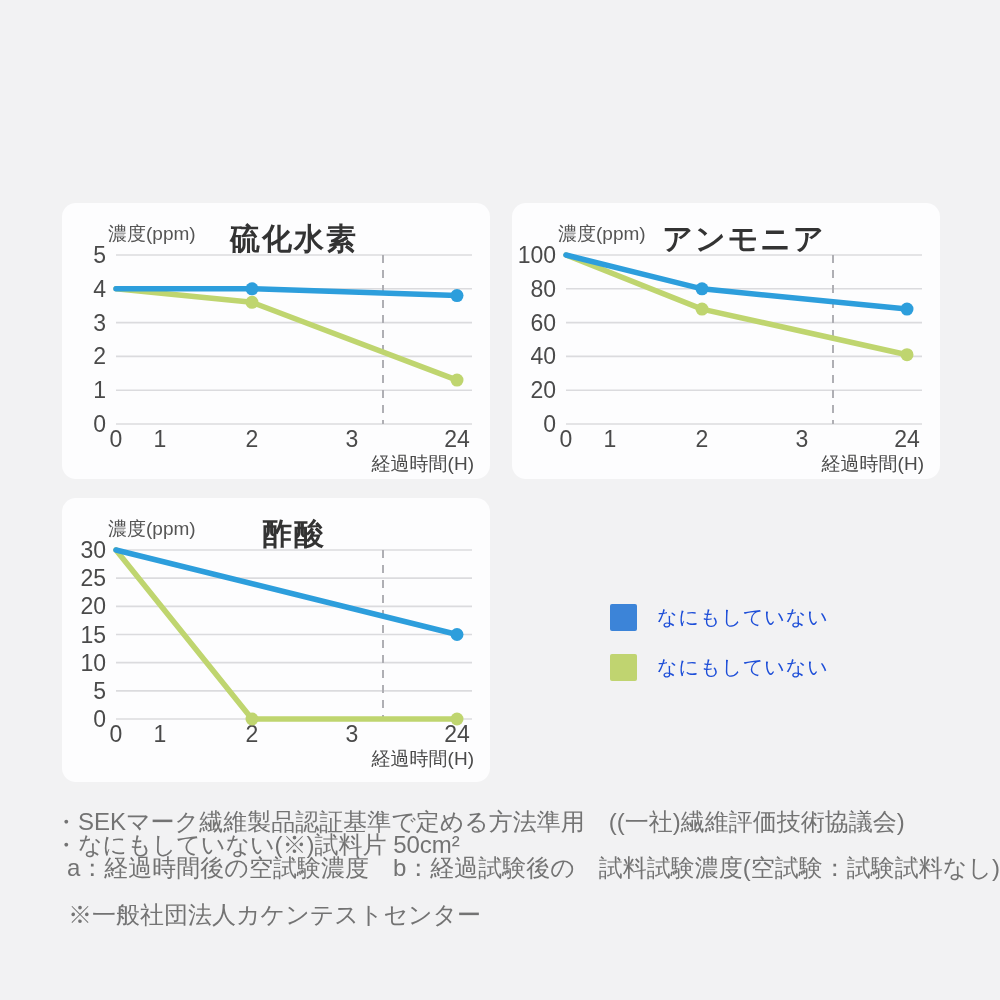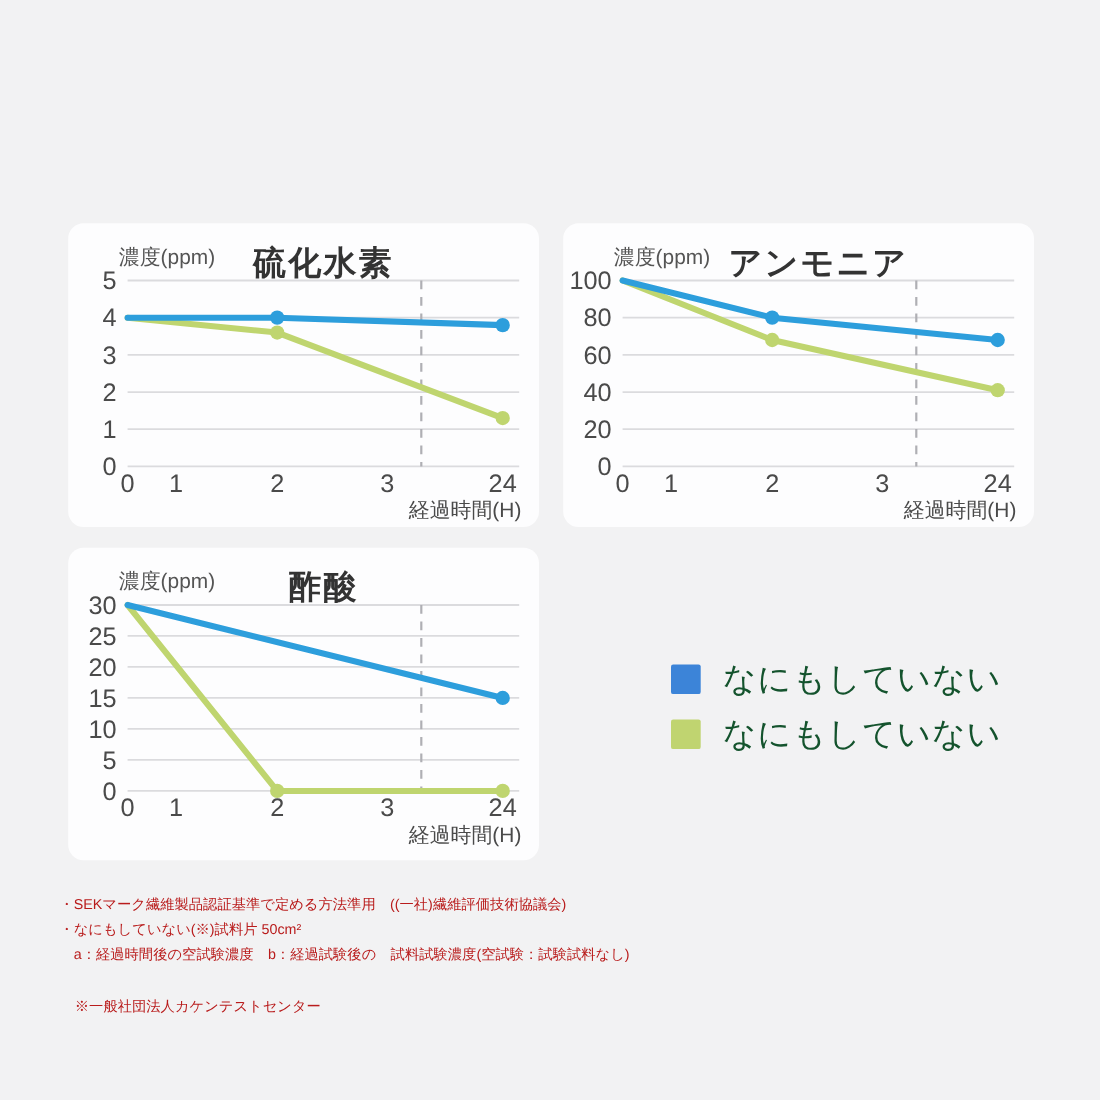--- a/index.html
+++ b/index.html
@@ -41,33 +41,33 @@
     height: 27px;
   }
   .swatch {
     width: 27px;
     height: 27px;
     margin-right: 20px;
     border-radius: 2px;
     flex: 0 0 auto;
   }
   .legend-label {
-    font-size: 30px;
-    color: #14532d;
+    font-size: 20px;
+    color: #1d4ed8;
     letter-spacing: 1px;
     white-space: nowrap;
   }
   .footnotes {
     position: absolute;
     left: 54px;
     top: 810px;
     width: 910px;
-    font-size: 13px;
+    font-size: 24px;
     line-height: 23px;
-    color: #b91c1c;
+    color: #737373;
   }
   .footnote-line { white-space: nowrap; }
   .footnote-indent { padding-left: 13px; }
   .footnote-source { margin-top: 24px; padding-left: 14px; white-space: nowrap; }
 </style>
 </head>
 <body>
 
 <div class="page" style="background: rgb(242, 242, 243);">
 

